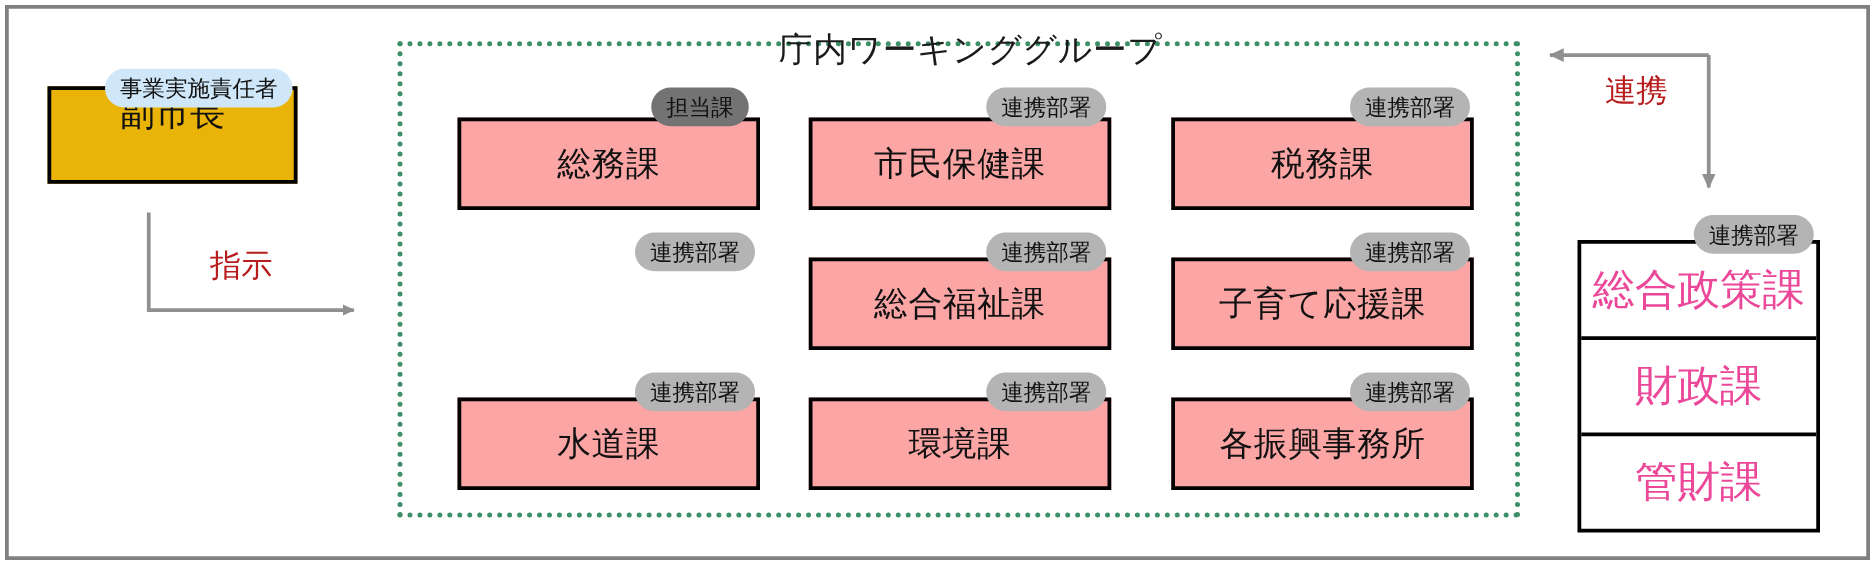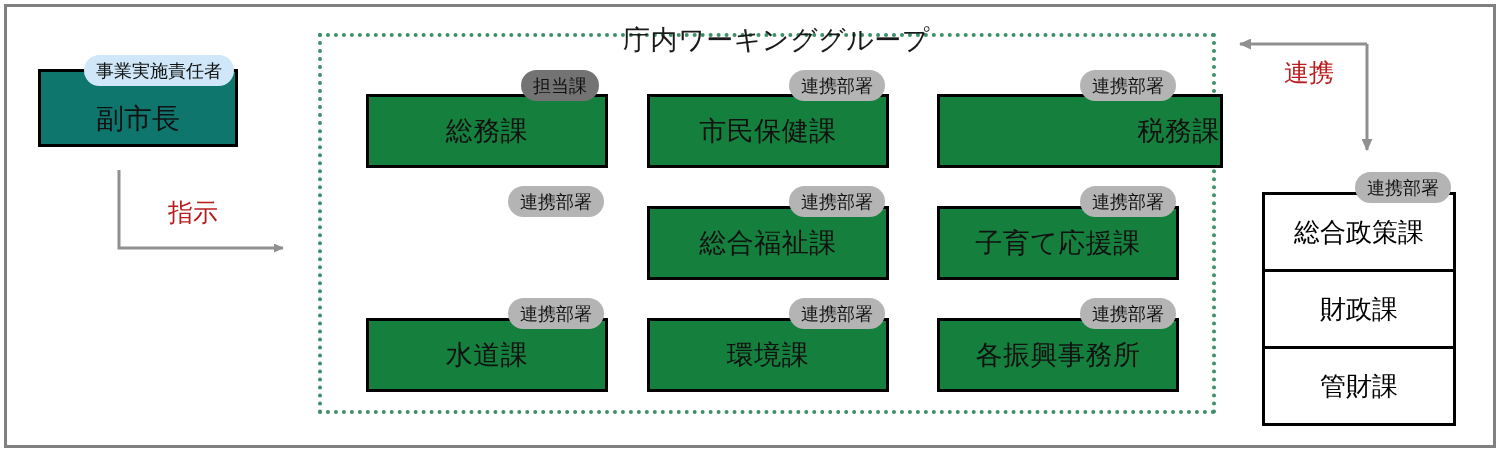--- a/index.html
+++ b/index.html
@@ -55,21 +55,21 @@
     color: #1a1a1a;
     letter-spacing: 0.5px;
     white-space: nowrap;
   }
 
   
   .dept {
     position: absolute;
     box-sizing: border-box;
     border: 3px solid #000000;
-    background: #15803d;
+    background: #fca5a5;
     display: flex;
     align-items: center;
     justify-content: center;
   }
   .dept-label {
     font-size: 27px;
     color: #111111;
     white-space: nowrap;
     letter-spacing: 0.5px;
   }
@@ -95,23 +95,23 @@
 
   
   .vm-box {
     position: absolute;
     left: 38px;
     top: 69px;
     width: 200px;
     height: 78px;
     box-sizing: border-box;
     border: 3px solid #000000;
-    background: #0f766e;
-    display: flex;
-    align-items: flex-end;
+    background: #eab308;
+    display: flex;
+    align-items: flex-start;
     justify-content: center;
   }
   .vm-label {
     font-size: 28px;
     color: #111111;
     white-space: nowrap;
     margin-bottom: 6px;
   }
 
   
@@ -130,22 +130,22 @@
   .stack-cell {
     flex: 1 1 0;
     display: flex;
     align-items: center;
     justify-content: center;
     border-bottom: 3px solid #000000;
     box-sizing: border-box;
   }
   .stack-cell:last-child { border-bottom: none; }
   .stack-label {
-    font-size: 26px;
-    color: #000000;
+    font-size: 34px;
+    color: #ec4899;
     white-space: nowrap;
   }
 
   
   .arrow-label {
     position: absolute;
     font-size: 25px;
     color: #b91c1c;
     white-space: nowrap;
   }
@@ -219,21 +219,21 @@
   <div class="dept" style="left:647px; top:206px; width:242px; height:74px;">
     <span class="dept-label">総合福祉課</span>
   </div>
   <div class="badge badge-gray" style="left:789px; top:186px;">連携部署</div>
 
   <div class="dept" style="left:647px; top:318px; width:242px; height:74px;">
     <span class="dept-label">環境課</span>
   </div>
   <div class="badge badge-gray" style="left:789px; top:298px;">連携部署</div>
 
-  <div class="dept" style="left:937px; top:94px; width:286px; height:74px;justify-content:flex-end;">
+  <div class="dept" style="left:937px; top:94px; width:242px; height:74px;">
     <span class="dept-label">税務課</span>
   </div>
   <div class="badge badge-gray" style="left:1080px; top:70px;">連携部署</div>
 
   <div class="dept" style="left:937px; top:206px; width:242px; height:74px;">
     <span class="dept-label">子育て応援課</span>
   </div>
   <div class="badge badge-gray" style="left:1080px; top:186px;">連携部署</div>
 
   <div class="dept" style="left:937px; top:318px; width:242px; height:74px;">

